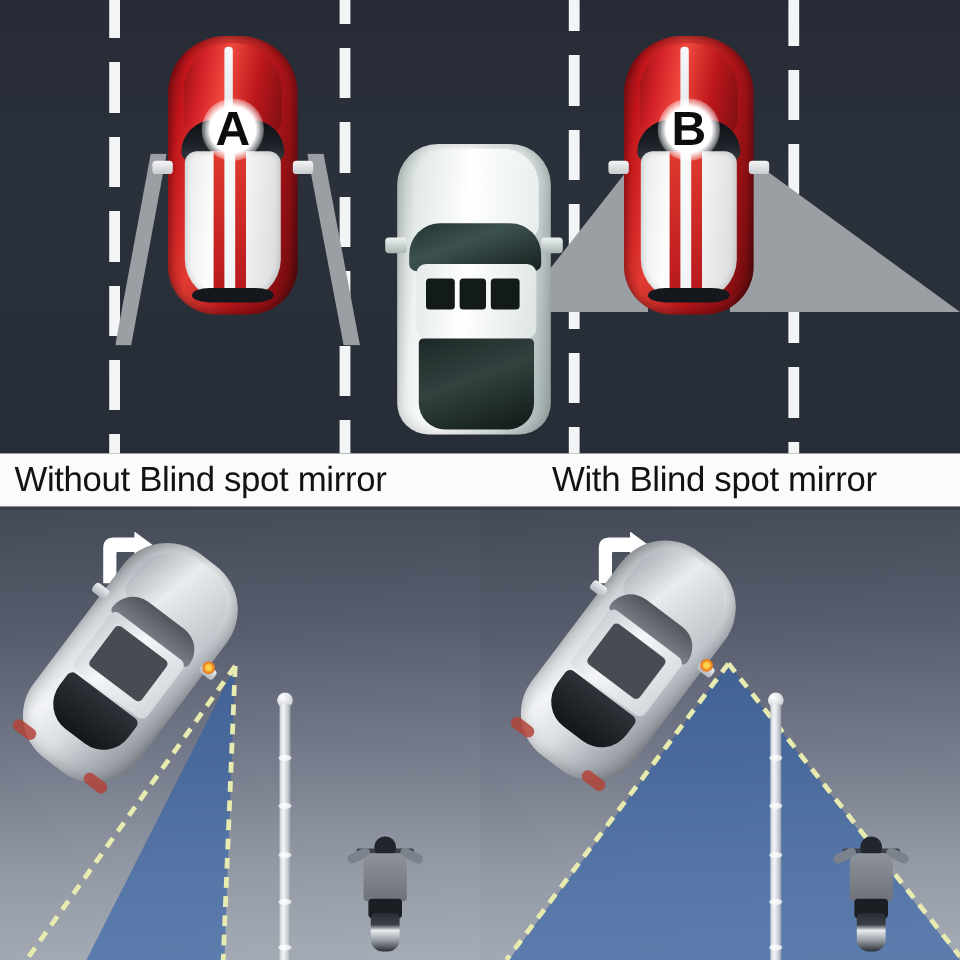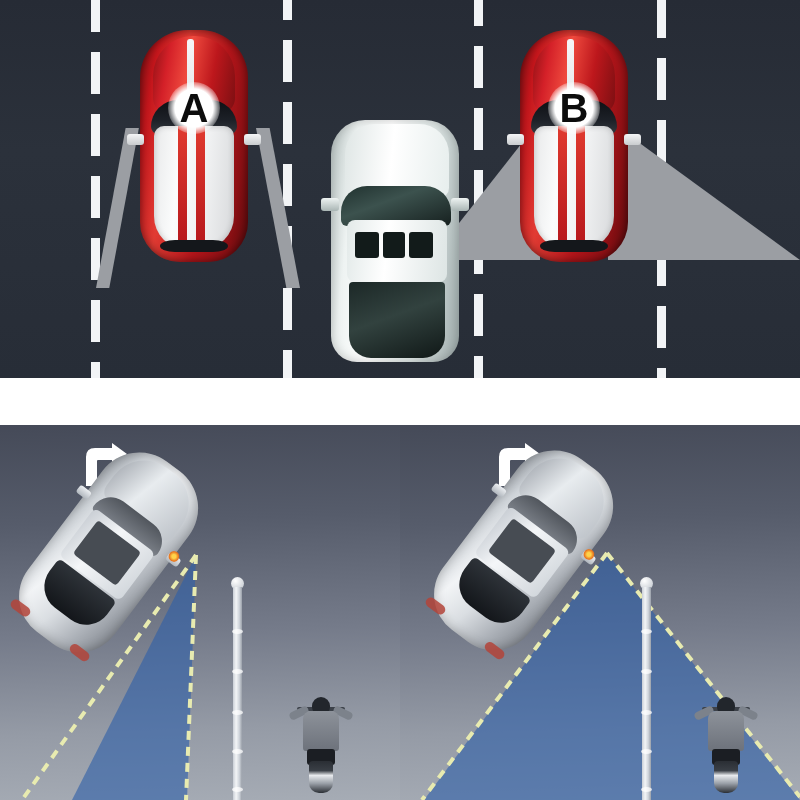--- a/index.html
+++ b/index.html
@@ -331,20 +331,24 @@
         <div class="ct-stripe s1"></div>
         <div class="ct-stripe s2"></div>
       </div>
       <div class="ct-rearwin"></div>
       <div class="ct-mirror left"></div>
       <div class="ct-mirror right"></div>
       <div class="ct-letter">B</div>
     </div>
   </div>
 
+  <div id="caption-band">
+    <div class="caption" id="caption-left">Without Blind spot mirror</div>
+    <div class="caption" id="caption-right">With Blind spot mirror</div>
+  </div>
 
   <div id="bottom-panel">
 
     <div class="bscene" id="scene-left">
       <div class="scene-bg"></div>
 
       <svg class="view-cone" style="left:0;top:0;width:400px;height:375px;" viewBox="0 0 400 375">
         <polygon points="196,130 187,375 72,375" fill="#2f5fa8" opacity="0.62"></polygon>
       </svg>
 

